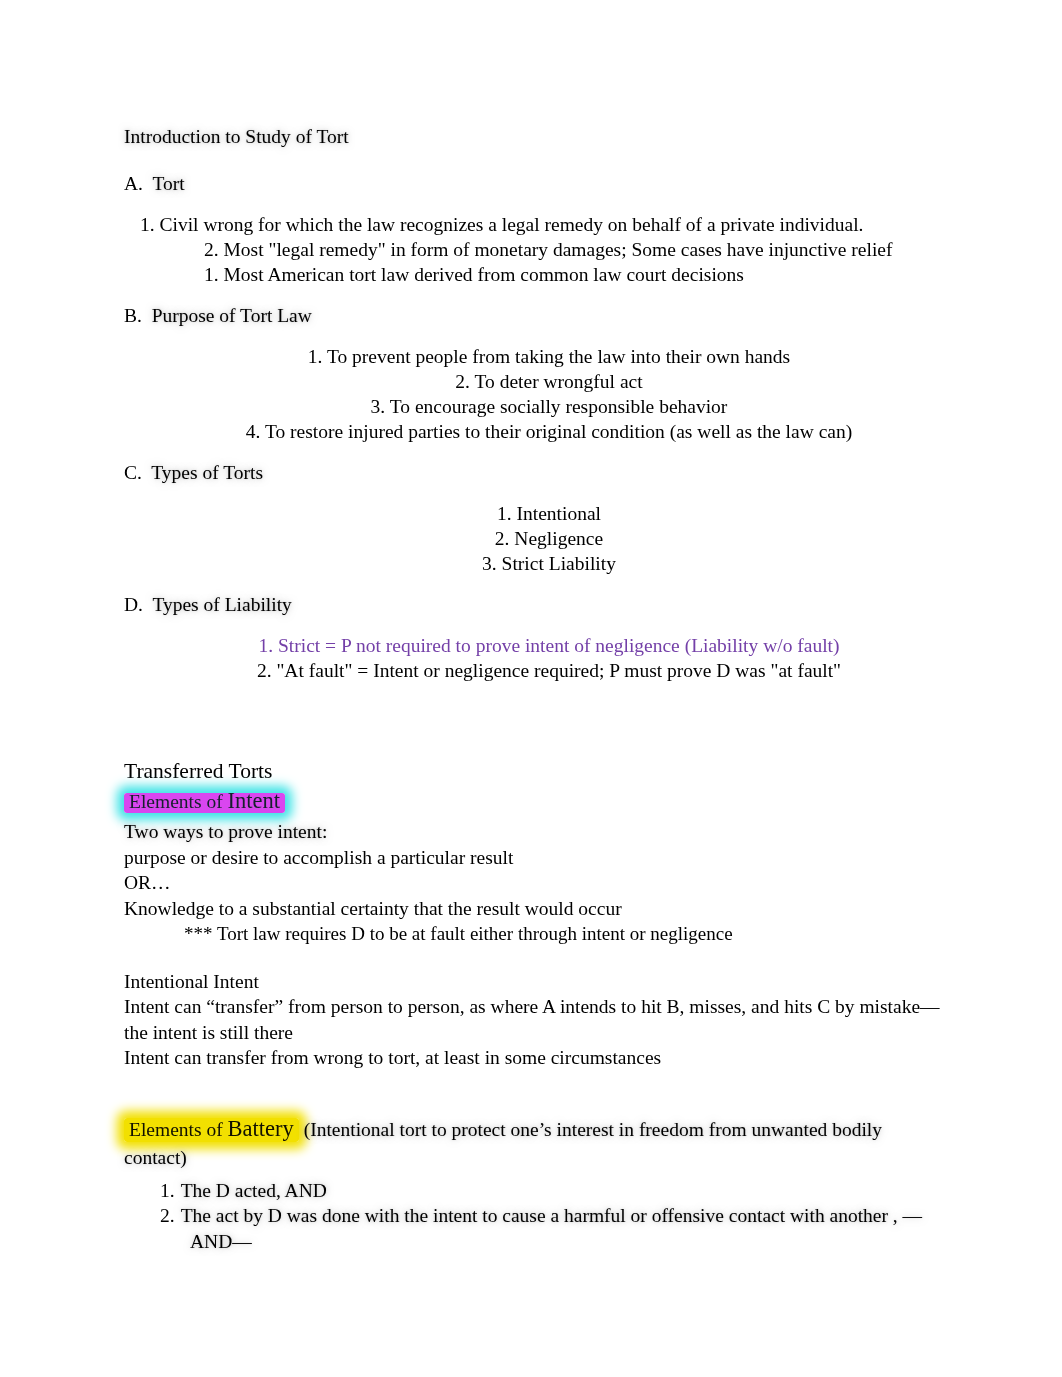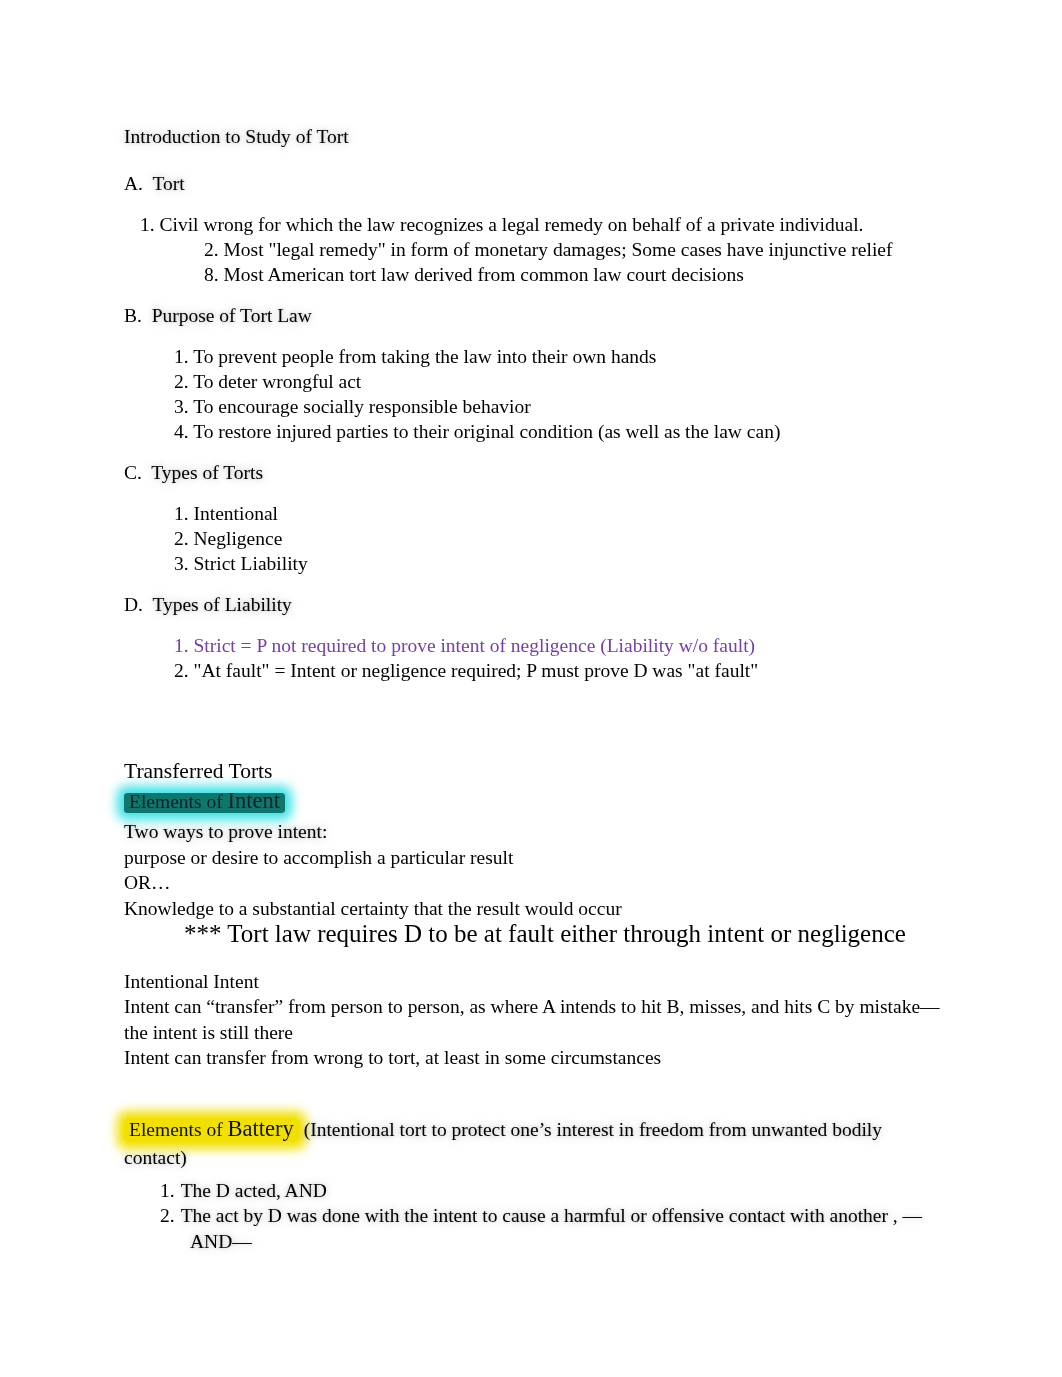--- a/index.html
+++ b/index.html
@@ -62,57 +62,58 @@
   .hang-out {
     margin-left: 64px;
     text-indent: -64px;
   }
 
   
   .indent-mid li {
     margin-left: 64px;
     text-indent: -30px;
     padding-left: 30px;
+    text-align: center;
   }
 
   .purple { color: #7440a8; }
 
   
   .big-head {
     font-size: 21.5px;
     line-height: 29px;
   }
   .hl-line {
     line-height: 30px;
     margin-bottom: 1px;
   }
   .hl {
     display: inline;
     padding: 1px 5px 2px 5px;
     border-radius: 3px;
   }
   .hl-cyan {
-    background: #0f766e;
+    background: #d946ef;
     box-shadow: 0 0 11px 7px #3ee3e6;
     color: #15202b;
   }
   .hl-yellow {
     background: #f2e000;
     box-shadow: 0 0 11px 7px #f2e000;
     color: #111100;
   }
   .sm { font-size: 19.5px; }
   .lg { font-size: 22.5px; }
 
   .plain-line {
     font-size: 19.5px;
     line-height: 25.5px;
   }
   .star-line {
-    font-size: 25px;
+    font-size: 19px;
     line-height: 25.5px;
     margin-left: 60px;
   }
   .gap-md { height: 22px; }
   .gap-lg { height: 44px; }
   .gap-xl { height: 58px; }
 
   
   .battery-par {
     font-size: 19.5px;
@@ -142,21 +143,21 @@
 
     <div class="doc-title soft">Introduction to Study of Tort</div>
 
     <div class="sec-head">
       <span>A.</span>&nbsp;
       <span class="soft">Tort</span>
     </div>
     <ul class="numlist">
       <li class="hang-out">1.  Civil wrong for which the law recognizes a legal remedy on behalf of a private individual.</li>
       <li class="indent-deep-item" style="margin-left:64px;text-indent:-30px;padding-left:30px;">2.  Most "legal remedy" in form of monetary damages;  Some cases have injunctive relief</li>
-      <li style="margin-left:64px;text-indent:-30px;padding-left:30px;">8.  Most American tort law derived from common law court decisions</li>
+      <li style="margin-left:64px;text-indent:-30px;padding-left:30px;">1.  Most American tort law derived from common law court decisions</li>
     </ul>
 
     <div class="sec-head">
       <span>B.</span>&nbsp;
       <span class="soft">Purpose of Tort Law</span>
     </div>
     <ul class="numlist indent-mid">
       <li>1.  To prevent people from taking the law into their own hands</li>
       <li>2.  To deter wrongful act</li>
       <li>3.  To encourage socially responsible behavior</li>

